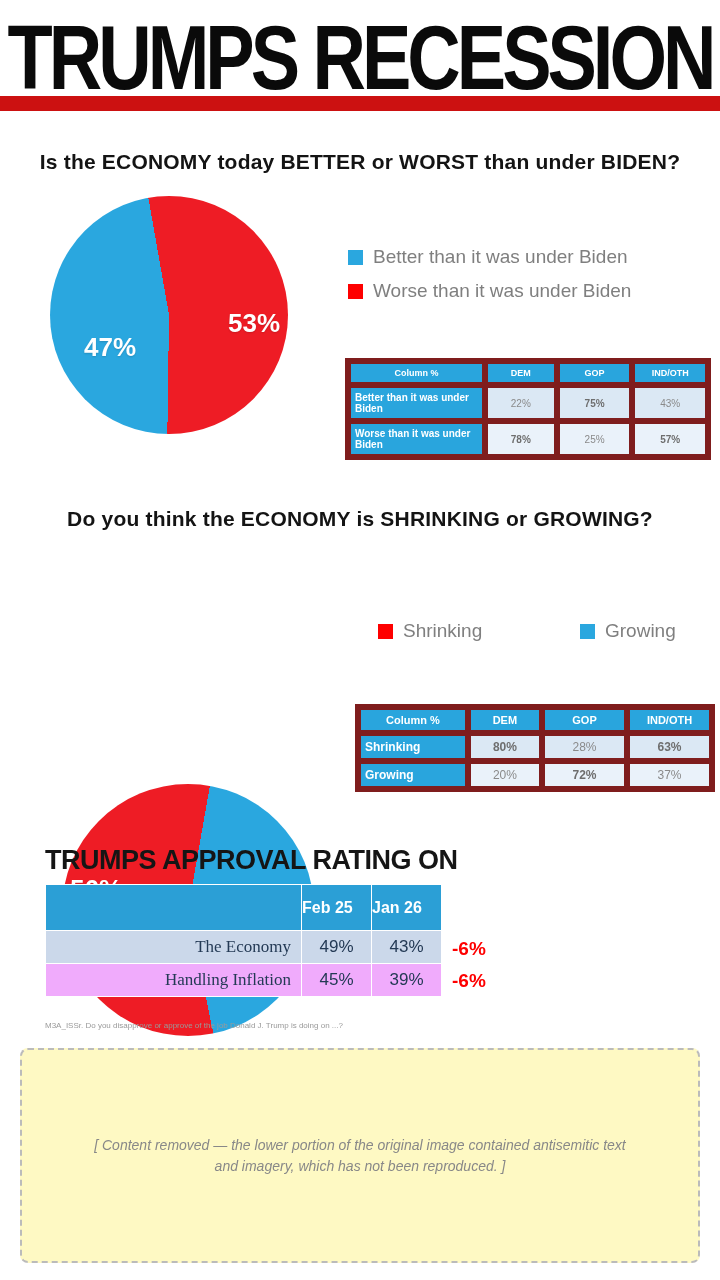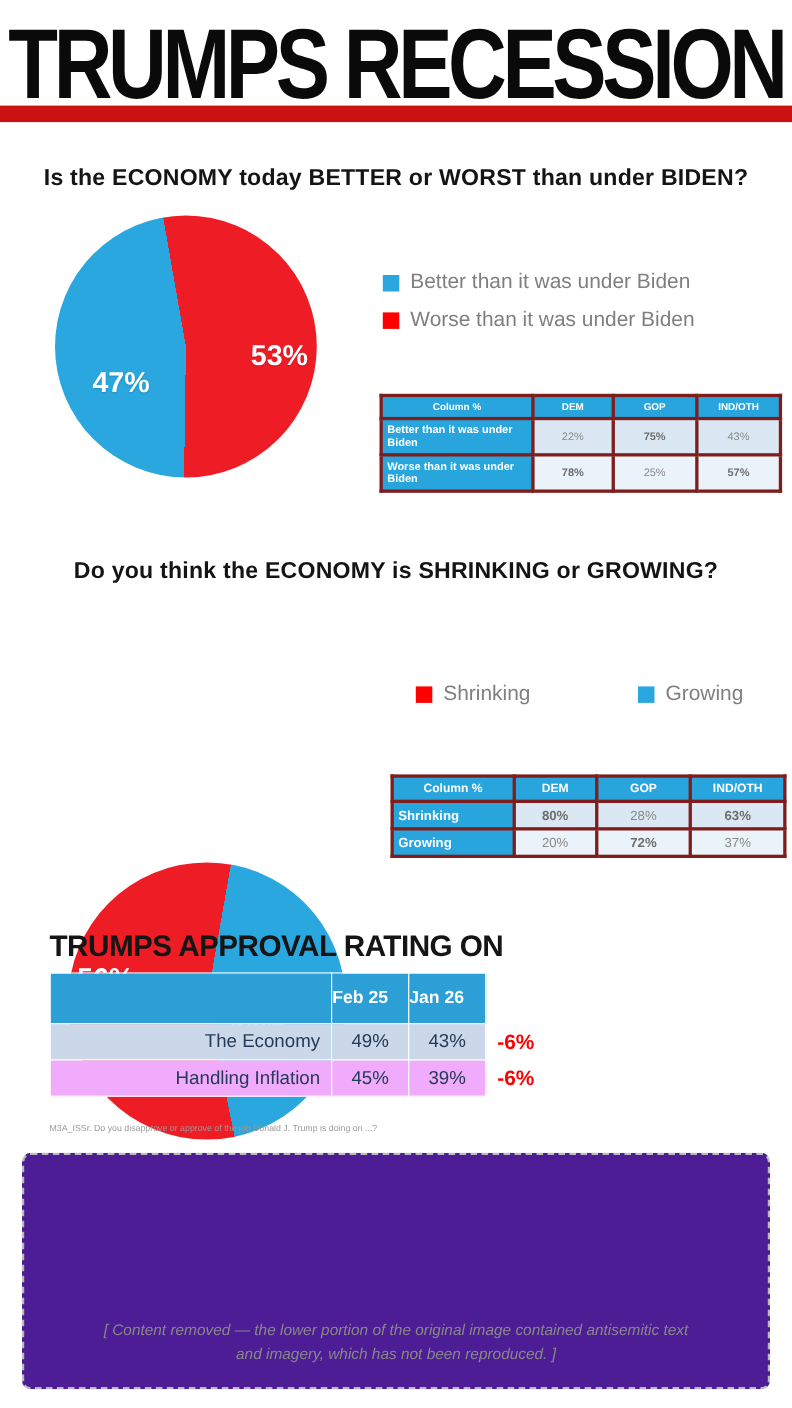--- a/index.html
+++ b/index.html
@@ -42,54 +42,54 @@
 
   
   .legend-col { display:flex; flex-direction:column; gap:12px; }
   .legend-item { display:flex; align-items:center; gap:10px; font-size:19px; color:#7f7f7f; }
   .swatch { width:15px; height:15px; display:inline-block; flex:0 0 15px; }
   .swatch-blue { background:#2aa7df; }
   .swatch-red  { background:#fe0000; }
 
   
   table.xtab { border-collapse:collapse; table-layout:fixed; }
-  table.xtab td, table.xtab th { border:3px solid #7f1d1d; padding:4px 4px;margin-top:24px; }
+  table.xtab td, table.xtab th { border:6px solid #7f1d1d; padding:4px 4px;margin-top:24px; }
   .xtab .hdr  { background:#29a5dd; color:#fff; font-weight:bold; text-align:center; }
   .xtab .rowlbl { background:#29a5dd; color:#fff; font-weight:bold; text-align:left; }
   .xtab .cell-a { background:#dbe8f4; }
   .xtab .cell-b { background:#eaf2fa; }
   .xtab td { color:#8a8a8a; text-align:center; }
   .xtab td.strong { color:#6e6e6e; font-weight:bold; }
   .xtab1 { font-size:10px; }
   .xtab1 .hdr { font-size:9px; }
   .xtab2 { font-size:12px; }
   .xtab2 .hdr { font-size:11px; }
 
   
   .appr-title { font-size:27px; font-weight:900; letter-spacing:-0.5px; color:#151515;text-align:center; }
   table.appr { border-collapse:collapse; table-layout:fixed; font-size:17px; }
   table.appr td, table.appr th { border:1px solid #ffffff; }
   .appr thead th {
     background:#2b9fd6; color:#ffffff; font-weight:bold; text-align:left;
     height:46px; font-size:16px;
   }
   .appr td { height:33px; }
-  .appr .lbl { text-align:right; padding-right:10px; color:#243a55; }
+  .appr .lbl { text-align:right; padding-right:10px; color:#243a55;font-family:Liberation Serif, serif; }
   .appr .val { text-align:center; color:#243a55; }
   .appr .r0 td { background:#cbd8ea; }
   .appr .r1 td { background:#f0abfc; }
   .appr .r2 td { background:#e8eef7; }
   .delta { color:#fe0000; font-weight:bold; font-size:19px; }
   .footnote { font-size:8px; color:#9a9a9a; }
 
   
   .removed-box {
     left:20px; top:1048px; width:680px; height:215px;
-    border:2px dashed #bbbbbb; background:#4c1d95; border-radius:8px;
-    display:flex; align-items:flex-end; justify-content:center; text-align:center;
+    border:2px dashed #bbbbbb; background:#fef9c3; border-radius:8px;
+    display:flex; align-items:center; justify-content:center; text-align:center;
     padding:20px;
   }
   .removed-box span { font-size:14px; font-style:italic; color:#888; line-height:1.5; max-width:540px; }
 </style>
 </head>
 <body>
 
 <div class="abs headline">TRUMPS RECESSION</div>
 <div class="abs redbar"></div>
 

